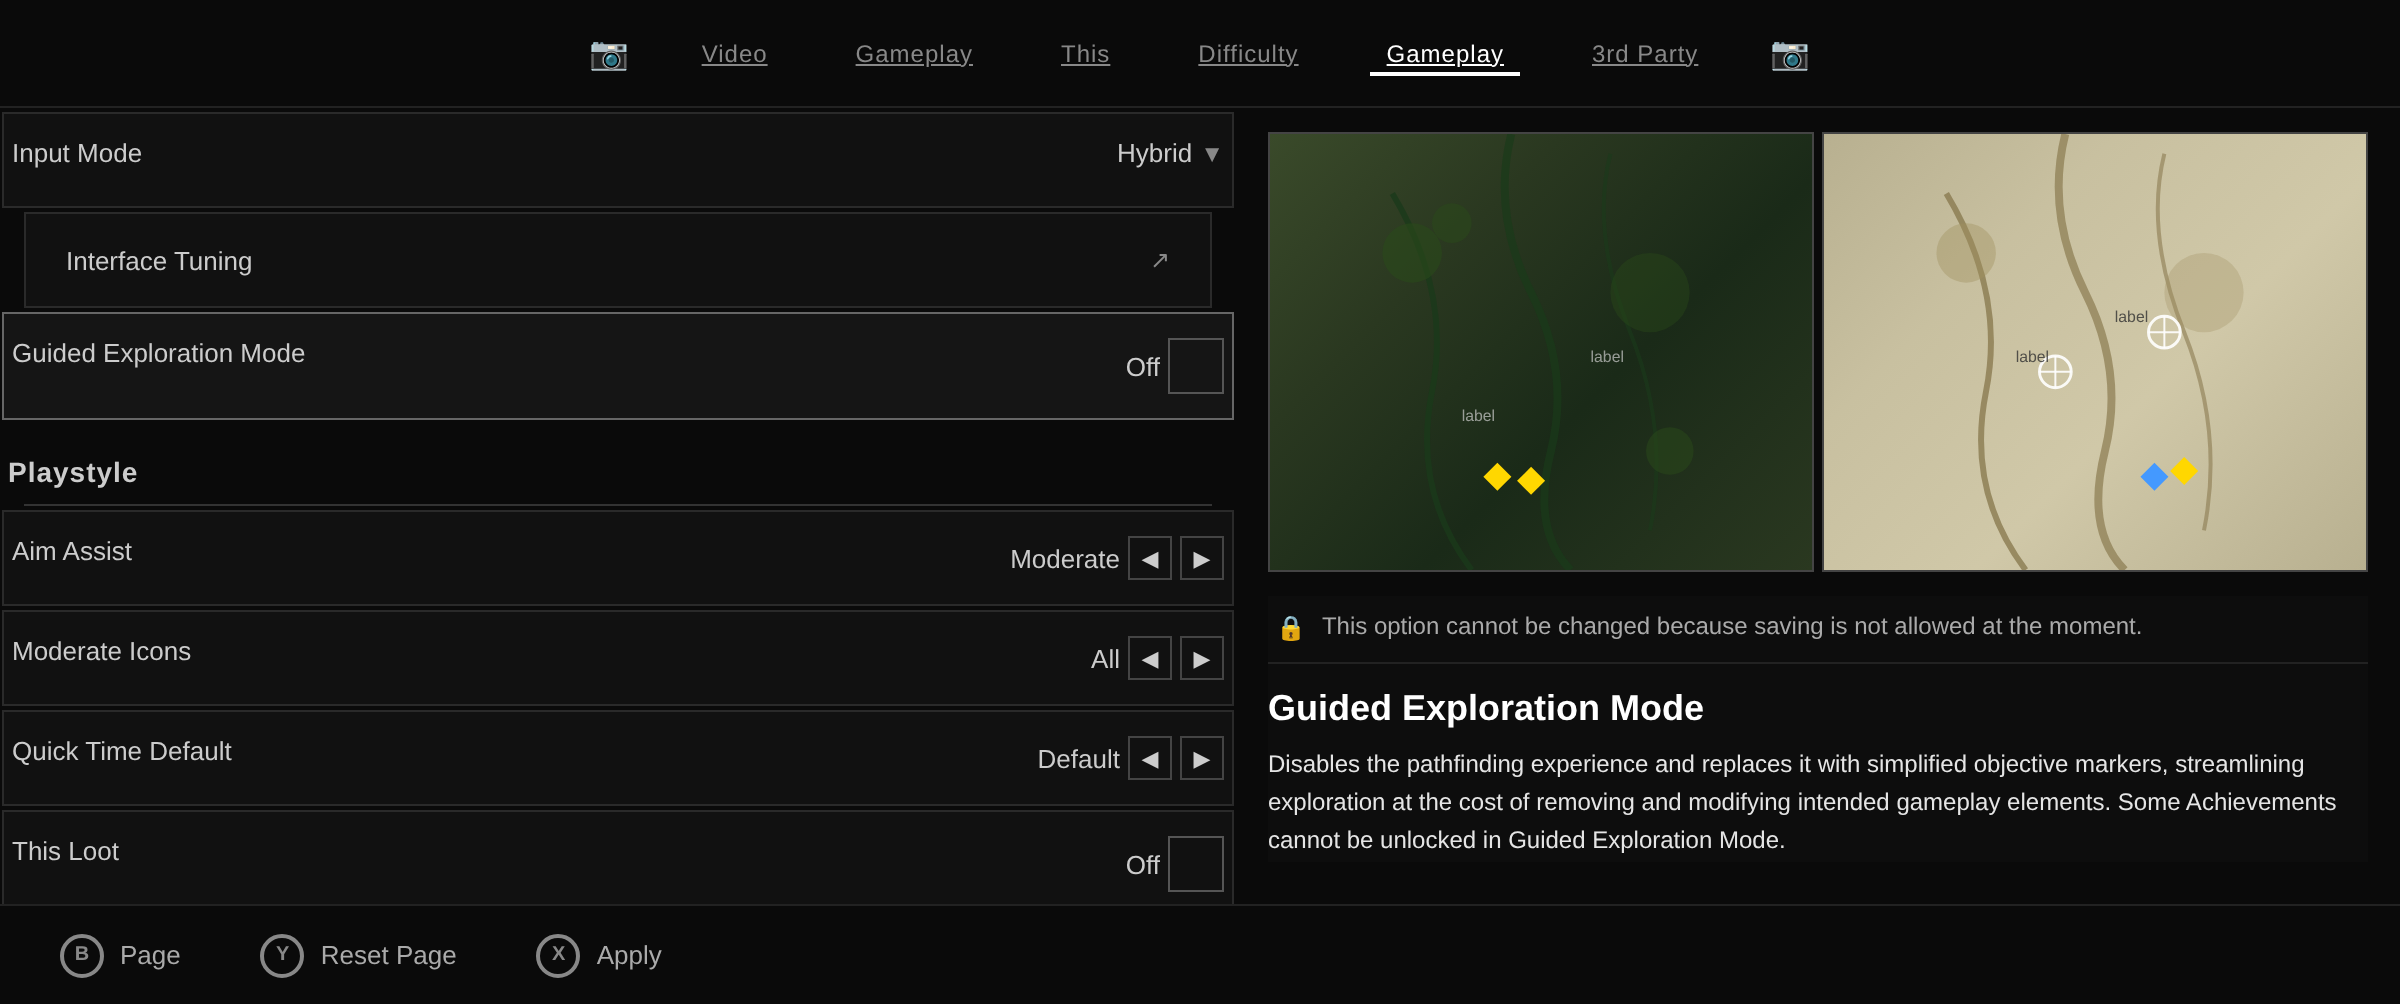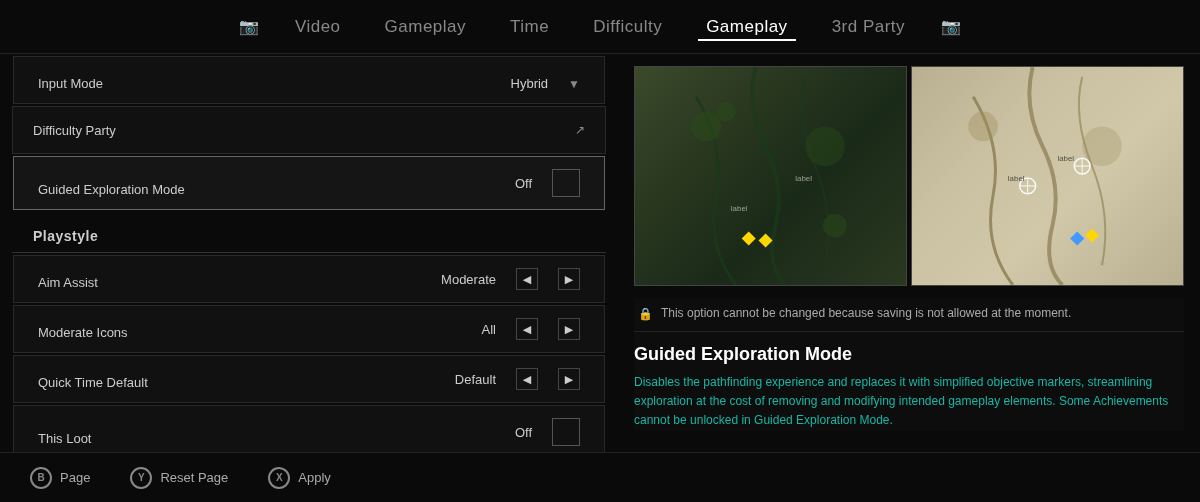--- a/index.html
+++ b/index.html
@@ -21,24 +21,25 @@
       justify-content: center;
       align-items: center;
       height: 54px;
       gap: 28px;
       border-bottom: 1px solid #222;
       position: relative;
     }
 
     .nav-item {
       color: #888;
-      font-size: 17px;
+      font-size: 12px;
       cursor: pointer;
       padding: 4px 8px;
       letter-spacing: 0.5px;
+      text-decoration: underline;
     }
 
     .nav-item.active {
       color: #fff;
       border-bottom: 2px solid #ffffff;
       padding-bottom: 2px;
     }
 
     .nav-icon {
       color: #888;
@@ -56,44 +57,44 @@
     .left-panel {
       width: 618px;
       padding: 0;
       overflow-y: auto;
       scrollbar-width: none;
     }
     .left-panel::-webkit-scrollbar { display: none; }
 
     .setting-row {
       display: flex;
-      align-items: flex-end;
+      align-items: flex-start;
       justify-content: space-between;
-      padding: 12px 24px;
+      padding: 12px 4px;
       border: 1px solid #2a2a2a;
-      margin: 2px 13px;
+      margin: 2px 1px;
       background: #111;
       cursor: pointer;
       min-height: 48px;
     }
 
     .setting-row.active-row {
       border: 1px solid #666;
       background: #151515;
     }
 
     .setting-label {
       color: #ccc;
       font-size: 13px;
     }
 
     .setting-value {
       display: flex;
       align-items: center;
-      gap: 20px;
+      gap: 4px;
       color: #ccc;
       font-size: 13px;
     }
 
     .dropdown-arrow {
       color: #888;
       font-size: 12px;
     }
 
     .chevron-btn {
@@ -128,21 +129,21 @@
       cursor: pointer;
       min-height: 48px;
     }
 
     .difficulty-row .expand-icon {
       color: #888;
       font-size: 12px;
     }
 
     .section-header {
-      padding: 16px 20px 8px 33px;
+      padding: 16px 20px 8px 4px;
       color: #ccc;
       font-size: 14px;
       font-weight: bold;
       letter-spacing: 0.5px;
       display: flex;
       justify-content: space-between;
     }
 
     .section-divider {
       height: 1px;
@@ -205,21 +206,21 @@
     }
 
     .info-title {
       color: #fff;
       font-size: 18px;
       font-weight: bold;
       margin: 12px 0 8px 0;
     }
 
     .info-desc {
-      color: #14b8a6;
+      color: #e5e5e5;
       font-size: 12px;
       line-height: 1.6;
     }
 
     
     .bottom-bar {
       height: 50px;
       display: flex;
       align-items: center;
       padding: 0 30px;
@@ -259,41 +260,41 @@
       width: 100%; height: 100%;
     }
   </style>
 </head>
 <body>
 
 <div class="top-nav">
   <span class="nav-icon">📷</span>
   <span class="nav-item">Video</span>
   <span class="nav-item">Gameplay</span>
-  <span class="nav-item">Time</span>
+  <span class="nav-item">This</span>
   <span class="nav-item">Difficulty</span>
   <span class="nav-item active">Gameplay</span>
   <span class="nav-item">3rd Party</span>
   <span class="nav-icon">📷</span>
 </div>
 
 <div class="main-layout">
 
   <div class="left-panel">
 
     <div class="setting-row">
       <span class="setting-label">Input Mode</span>
       <div class="setting-value">
         <span>Hybrid</span>
         <span class="dropdown-arrow">▼</span>
       </div>
     </div>
 
     <div class="difficulty-row">
-      <span class="setting-label">Difficulty Party</span>
+      <span class="setting-label">Interface Tuning</span>
       <span class="expand-icon">↗</span>
     </div>
 
     <div class="setting-row active-row">
       <span class="setting-label">Guided Exploration Mode</span>
       <div class="setting-value">
         <span>Off</span>
         <div class="toggle-box"></div>
       </div>
     </div>

